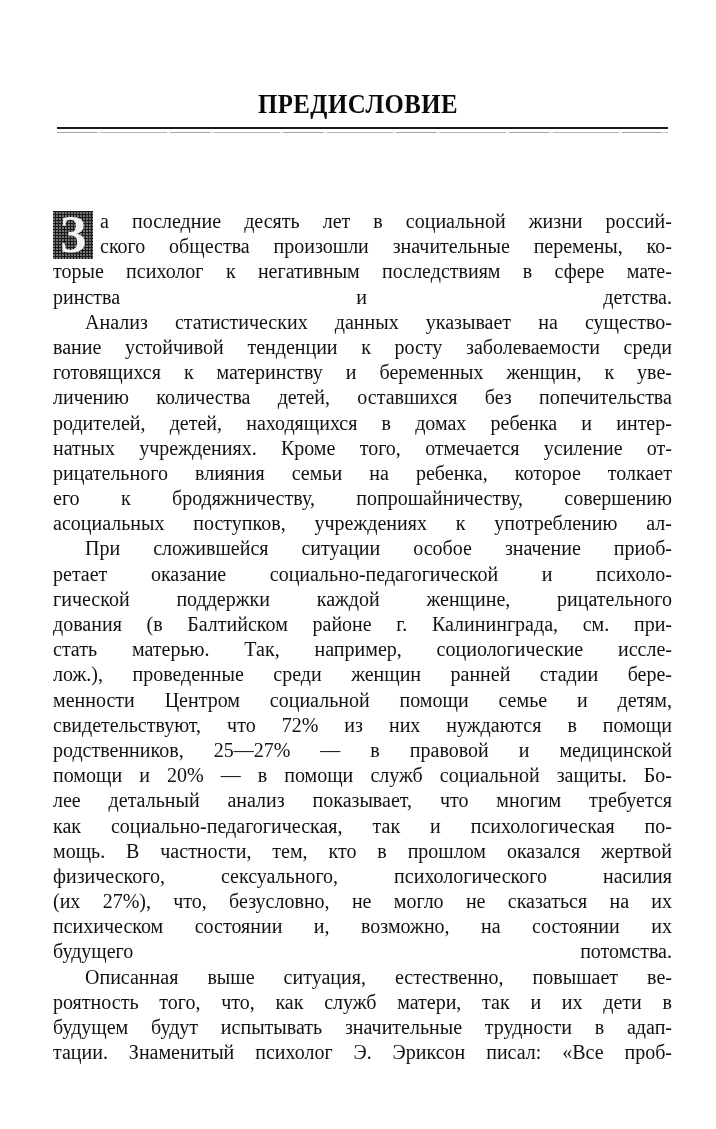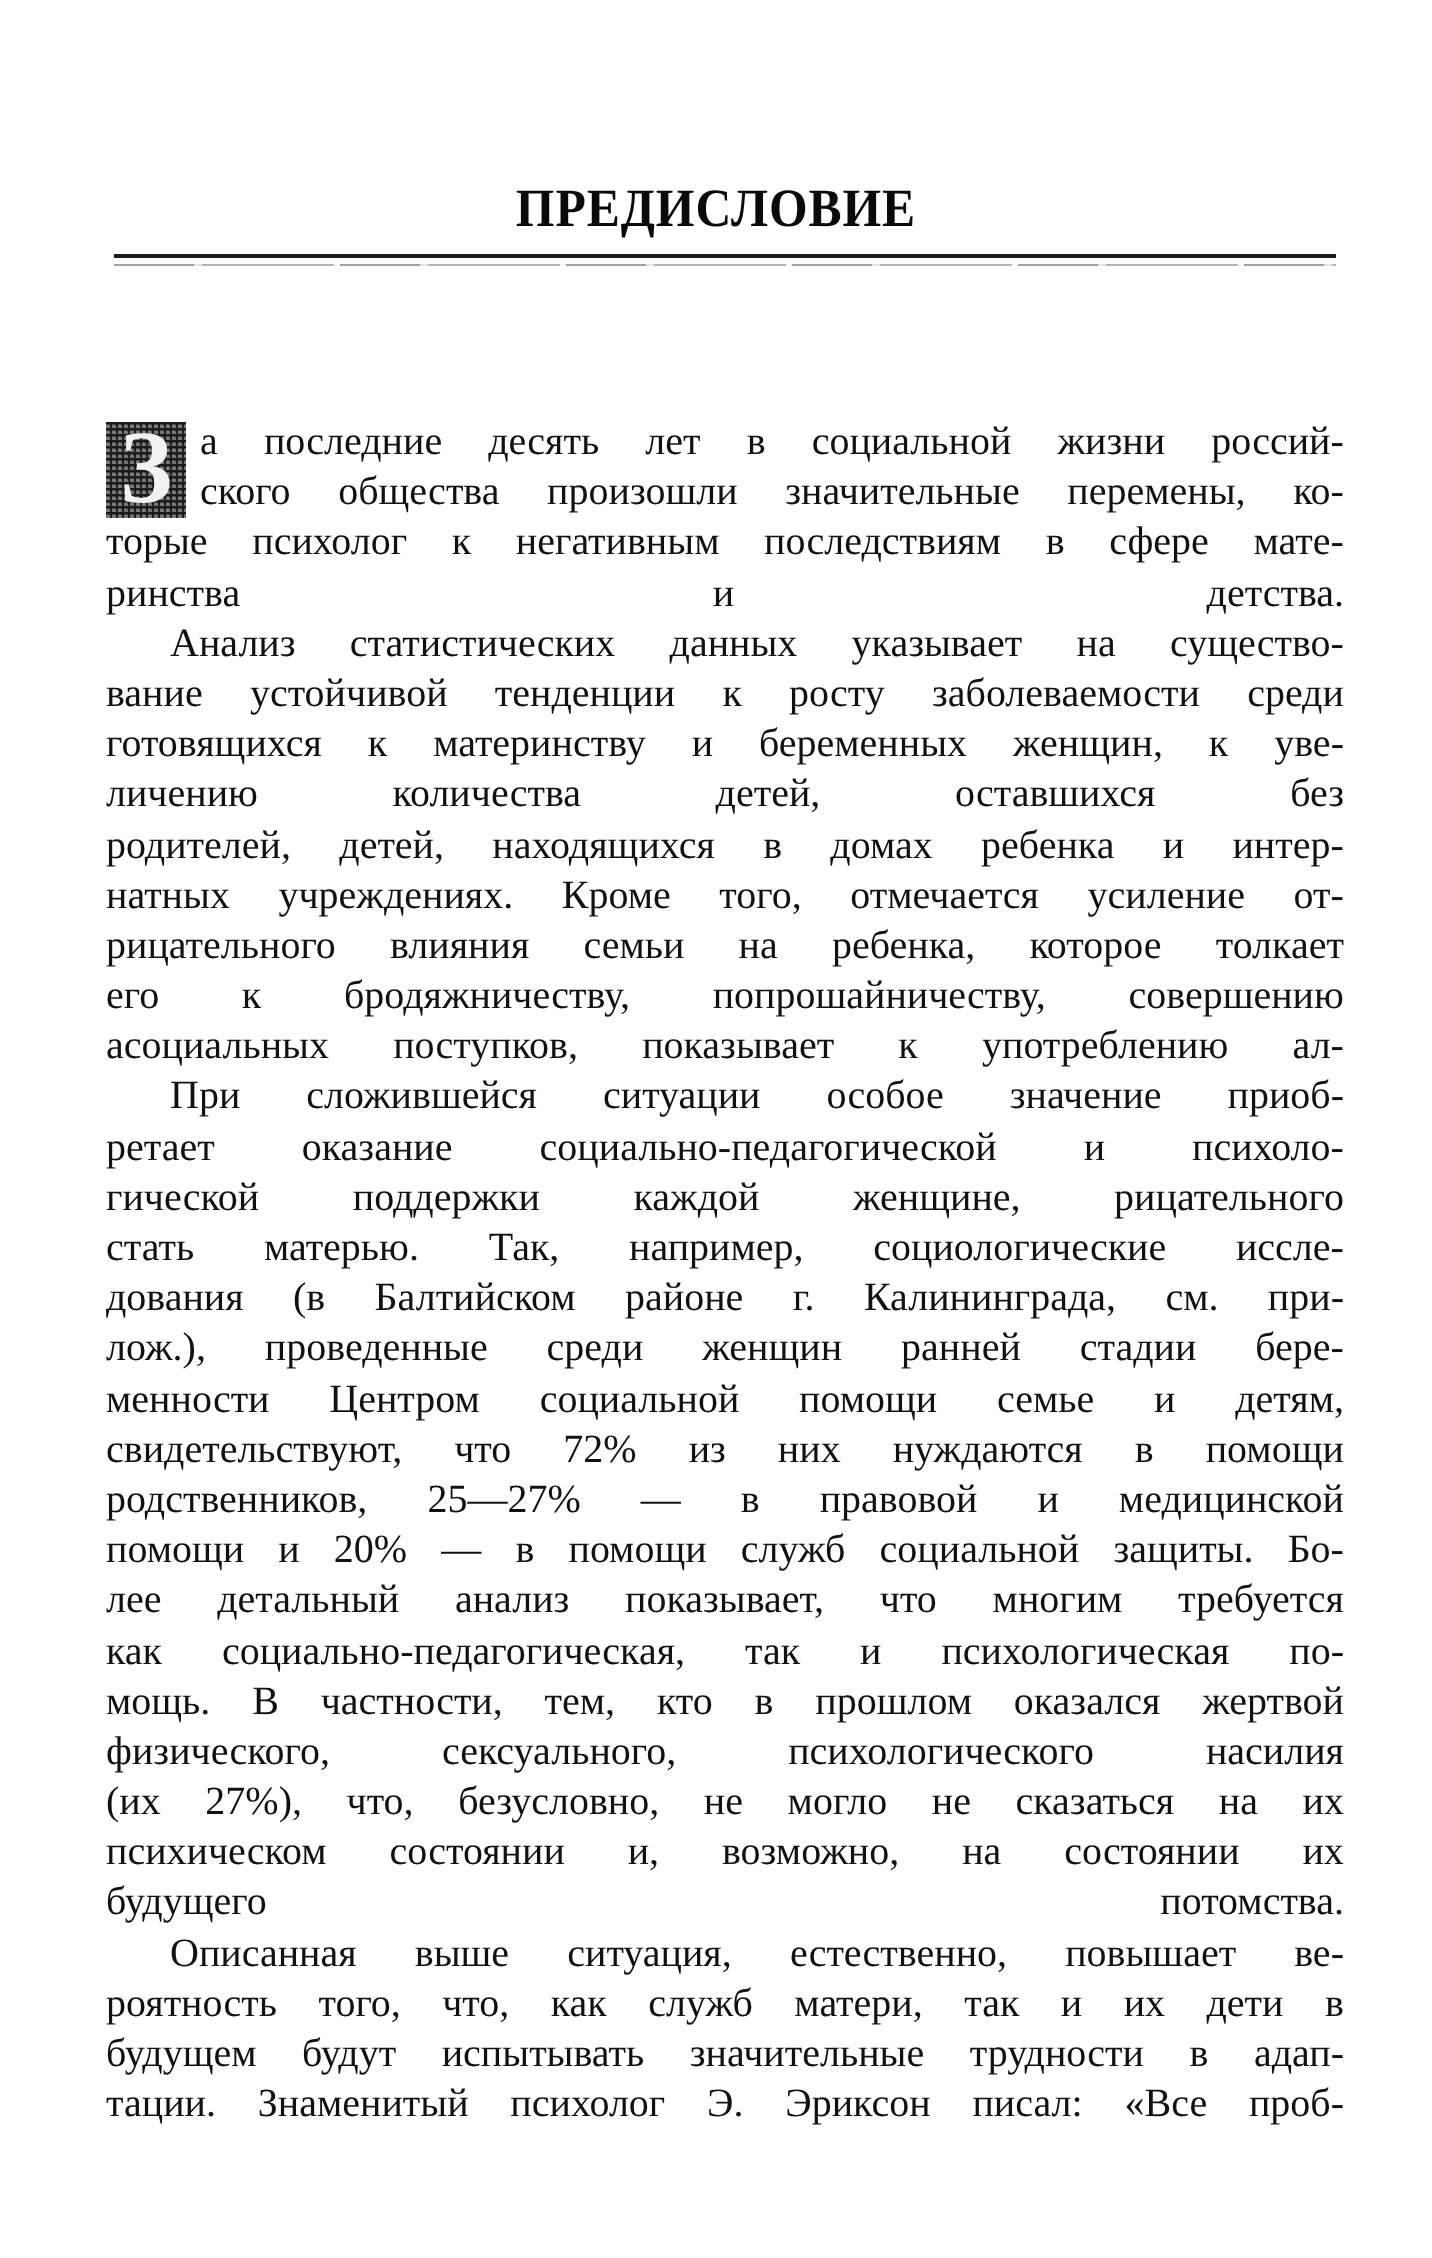--- a/index.html
+++ b/index.html
@@ -164,20 +164,21 @@
           <span class="w">женщин,</span>
           <span class="w">к</span>
           <span class="w">уве-</span>
         </div>
         <div class="line flex">
           <span class="w">личению</span>
           <span class="w">количества</span>
           <span class="w">детей,</span>
           <span class="w">оставшихся</span>
           <span class="w">без</span>
+          <span class="w">попечительства</span>
         </div>
         <div class="line flex">
           <span class="w">родителей,</span>
           <span class="w">детей,</span>
           <span class="w">находящихся</span>
           <span class="w">в</span>
           <span class="w">домах</span>
           <span class="w">ребенка</span>
           <span class="w">и</span>
           <span class="w">интер-</span>
@@ -203,21 +204,21 @@
         <div class="line flex">
           <span class="w">его</span>
           <span class="w">к</span>
           <span class="w">бродяжничеству,</span>
           <span class="w">попрошайничеству,</span>
           <span class="w">совершению</span>
         </div>
         <div class="line flex">
           <span class="w">асоциальных</span>
           <span class="w">поступков,</span>
-          <span class="w">показывает</span>
+          <span class="w">учреждениях</span>
           <span class="w">к</span>
           <span class="w">употреблению</span>
           <span class="w">ал-</span>
         </div>
       </div>
       <div class="paragraph">
         <div class="line flex indent">
           <span class="w">При</span>
           <span class="w">сложившейся</span>
           <span class="w">ситуации</span>
@@ -233,36 +234,36 @@
           <span class="w">психоло-</span>
         </div>
         <div class="line flex">
           <span class="w">гической</span>
           <span class="w">поддержки</span>
           <span class="w">каждой</span>
           <span class="w">женщине,</span>
           <span class="w">рицательного</span>
         </div>
         <div class="line flex">
-          <span class="w">стать</span>
-          <span class="w">матерью.</span>
-          <span class="w">Так,</span>
-          <span class="w">например,</span>
-          <span class="w">социологические</span>
-          <span class="w">иссле-</span>
-        </div>
-        <div class="line flex">
           <span class="w">дования</span>
           <span class="w">(в</span>
           <span class="w">Балтийском</span>
           <span class="w">районе</span>
           <span class="w">г.</span>
           <span class="w">Калининграда,</span>
           <span class="w">см.</span>
           <span class="w">при-</span>
+        </div>
+        <div class="line flex">
+          <span class="w">стать</span>
+          <span class="w">матерью.</span>
+          <span class="w">Так,</span>
+          <span class="w">например,</span>
+          <span class="w">социологические</span>
+          <span class="w">иссле-</span>
         </div>
         <div class="line flex">
           <span class="w">лож.),</span>
           <span class="w">проведенные</span>
           <span class="w">среди</span>
           <span class="w">женщин</span>
           <span class="w">ранней</span>
           <span class="w">стадии</span>
           <span class="w">бере-</span>
         </div>

